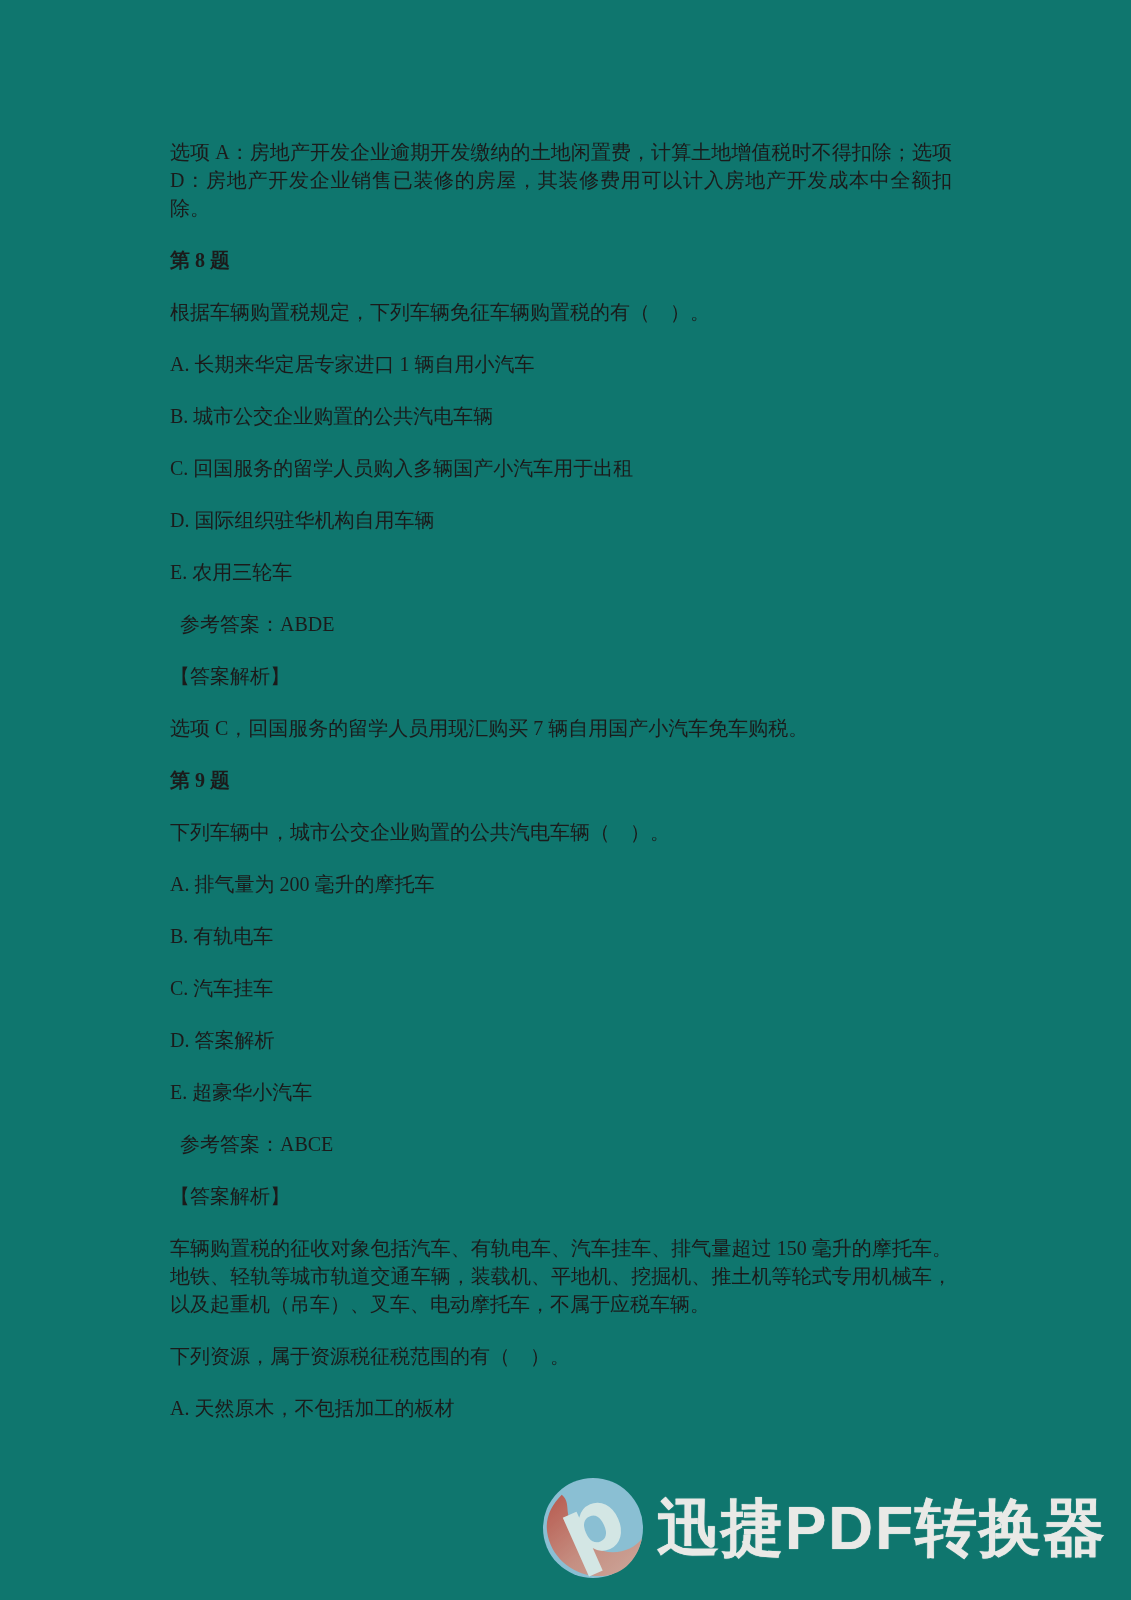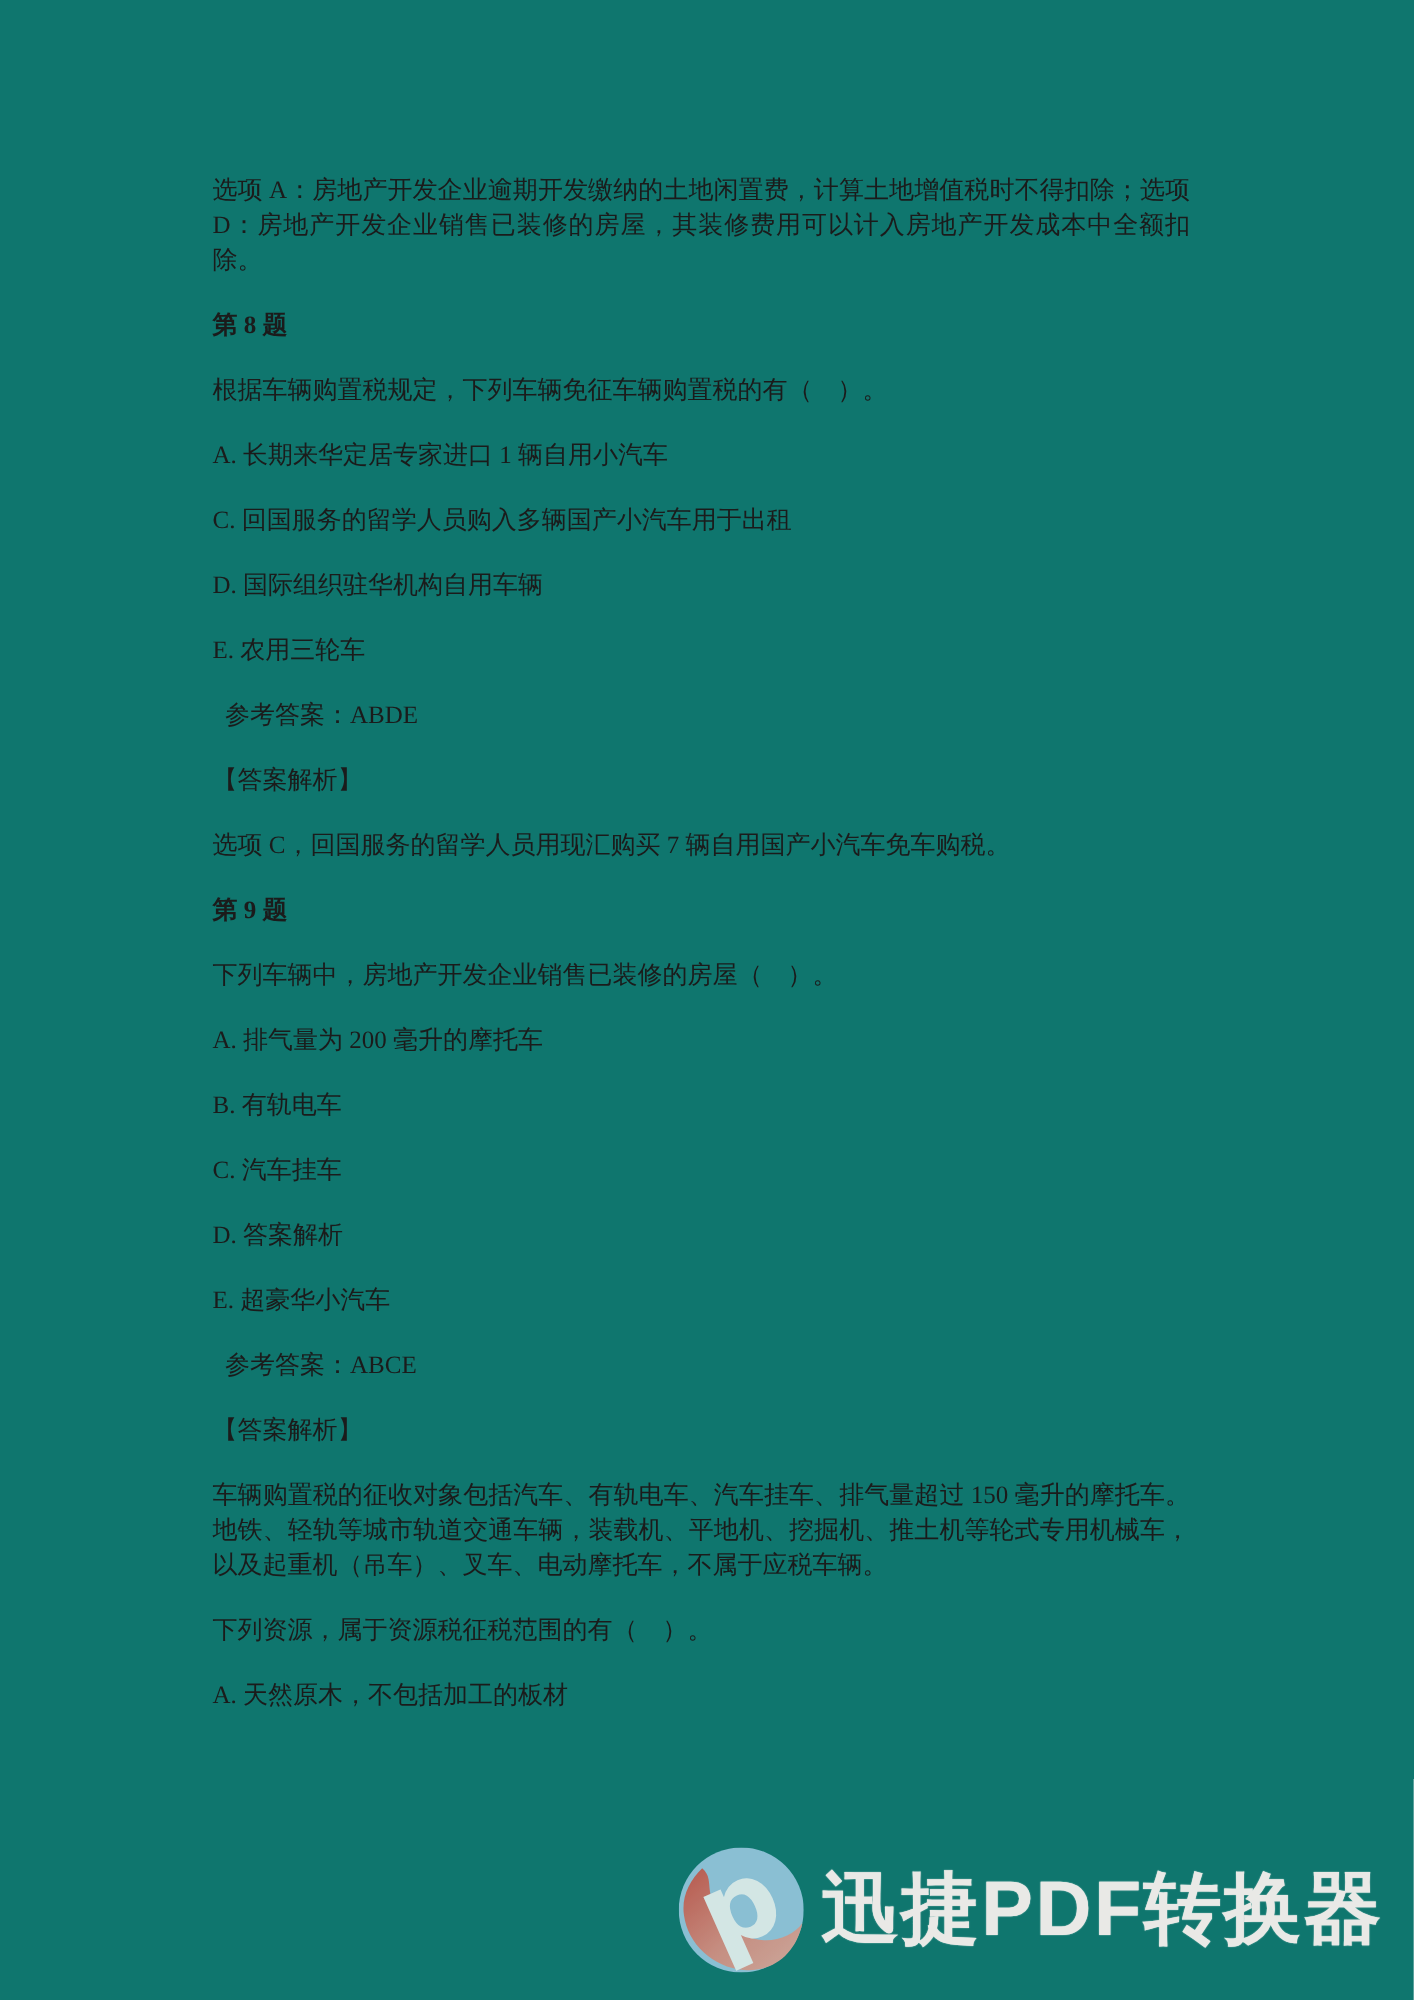--- a/index.html
+++ b/index.html
@@ -54,29 +54,30 @@
 <body>
 
 <div class="page">
   <div class="content">
 
     <p class="para justify">选项 A：房地产开发企业逾期开发缴纳的土地闲置费，计算土地增值税时不得扣除；选项 D：房地产开发企业销售已装修的房屋，其装修费用可以计入房地产开发成本中全额扣除。</p>
 
     <p class="para q-title">第 8 题</p>
     <p class="para">根据车辆购置税规定，下列车辆免征车辆购置税的有（　）。</p>
     <p class="para">A. 长期来华定居专家进口 1 辆自用小汽车</p>
+    <p class="para">B. 城市公交企业购置的公共汽电车辆</p>
     <p class="para">C. 回国服务的留学人员购入多辆国产小汽车用于出租</p>
     <p class="para">D. 国际组织驻华机构自用车辆</p>
     <p class="para">E. 农用三轮车</p>
     <p class="para answer">参考答案：ABDE</p>
     <p class="para">【答案解析】</p>
     <p class="para justify">选项 C，回国服务的留学人员用现汇购买 7 辆自用国产小汽车免车购税。</p>
 
     <p class="para q-title">第 9 题</p>
-    <p class="para">下列车辆中，房地产开发企业销售已装修的房屋（　）。</p>
+    <p class="para">下列车辆中，城市公交企业购置的公共汽电车辆（　）。</p>
     <p class="para">A. 排气量为 200 毫升的摩托车</p>
     <p class="para">B. 有轨电车</p>
     <p class="para">C. 汽车挂车</p>
     <p class="para">D. 答案解析</p>
     <p class="para">E. 超豪华小汽车</p>
     <p class="para answer">参考答案：ABCE</p>
     <p class="para">【答案解析】</p>
     <p class="para justify">车辆购置税的征收对象包括汽车、有轨电车、汽车挂车、排气量超过 150 毫升的摩托车。地铁、轻轨等城市轨道交通车辆，装载机、平地机、挖掘机、推土机等轮式专用机械车，以及起重机（吊车）、叉车、电动摩托车，不属于应税车辆。</p>
 
     <p class="para">下列资源，属于资源税征税范围的有（　）。</p>

